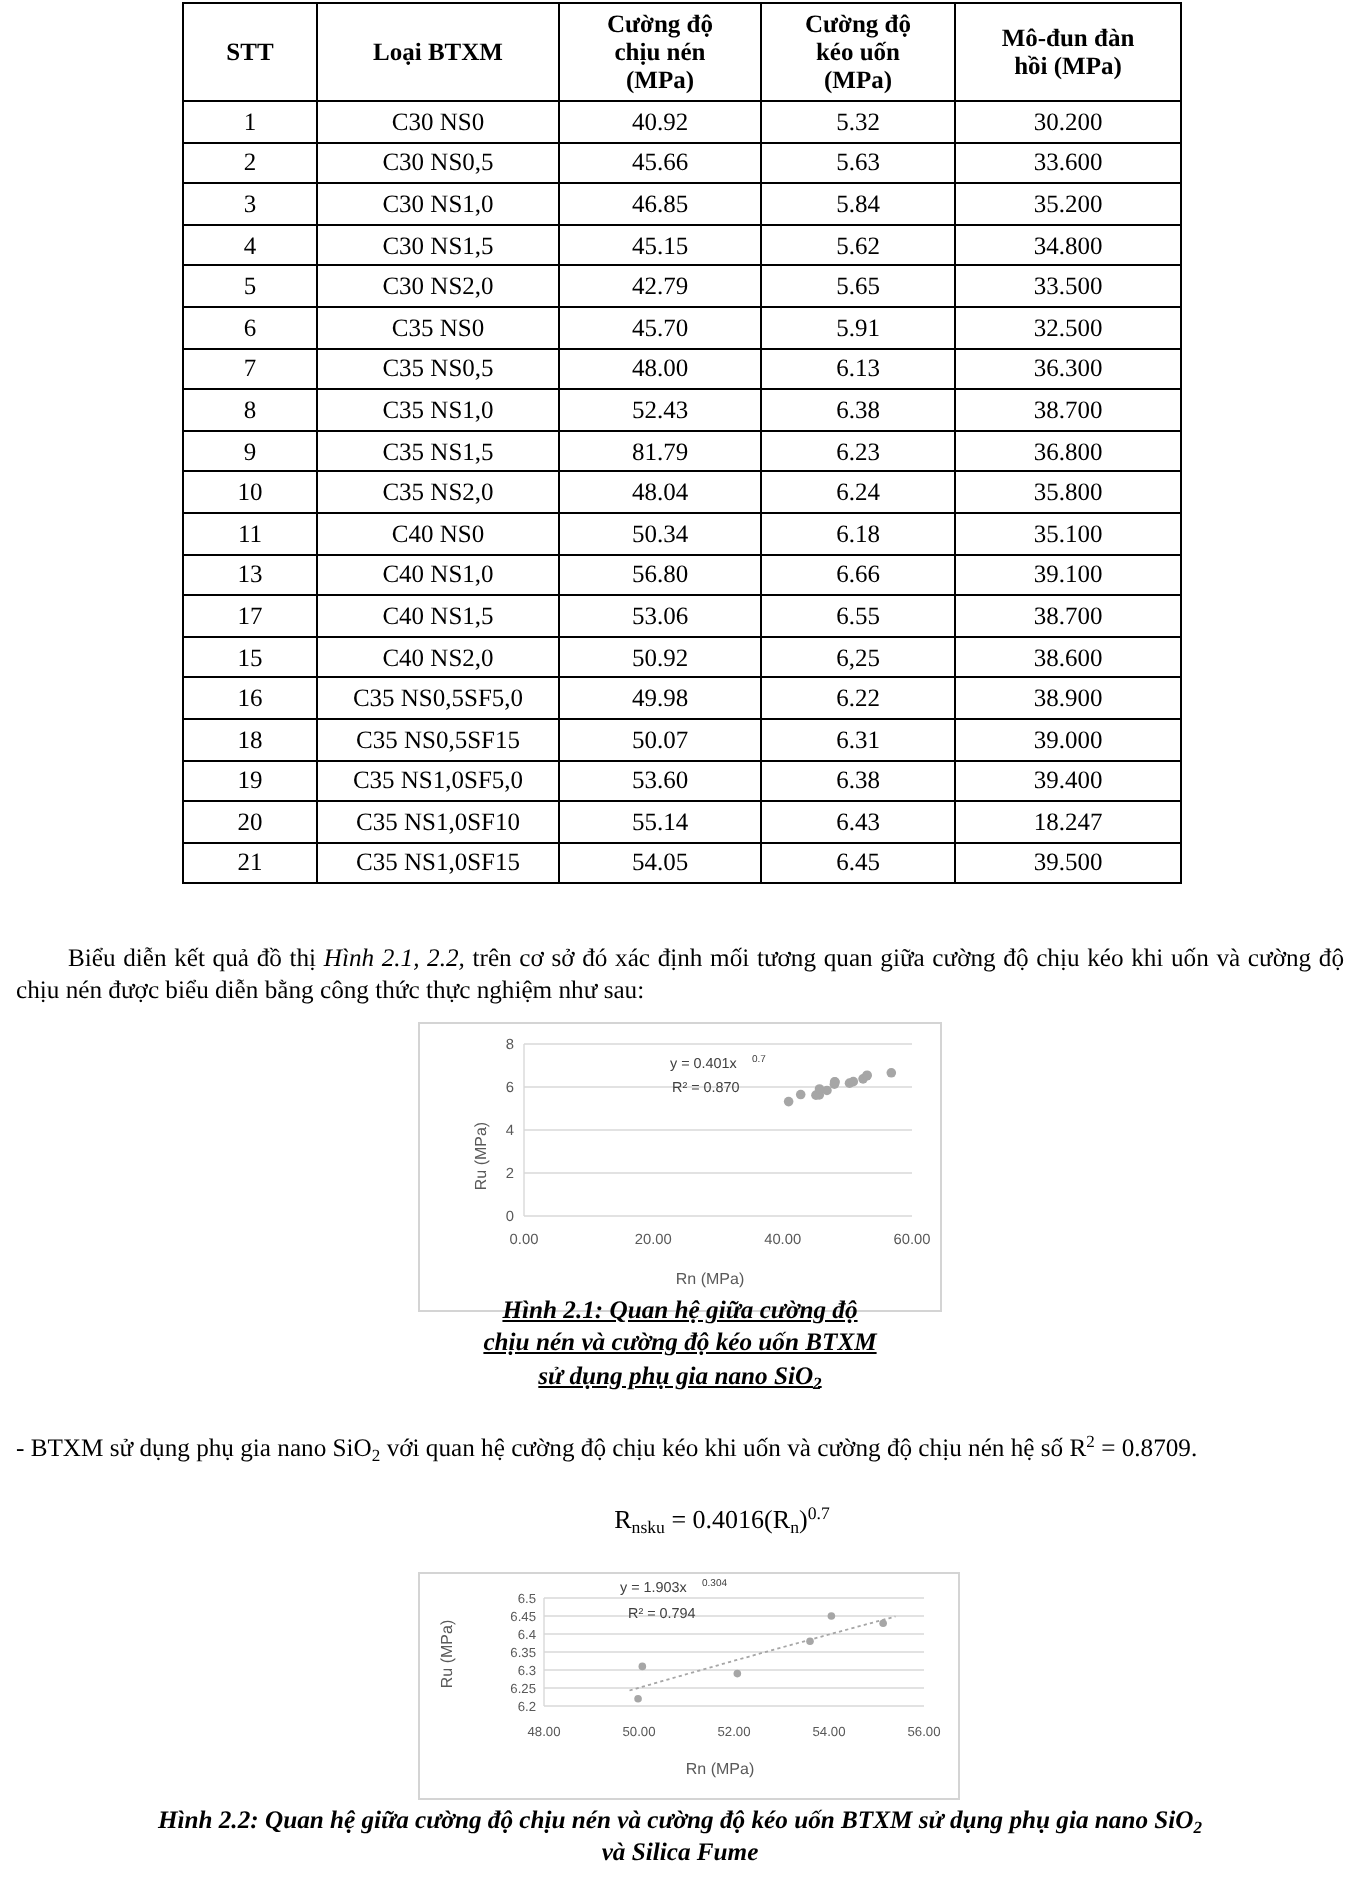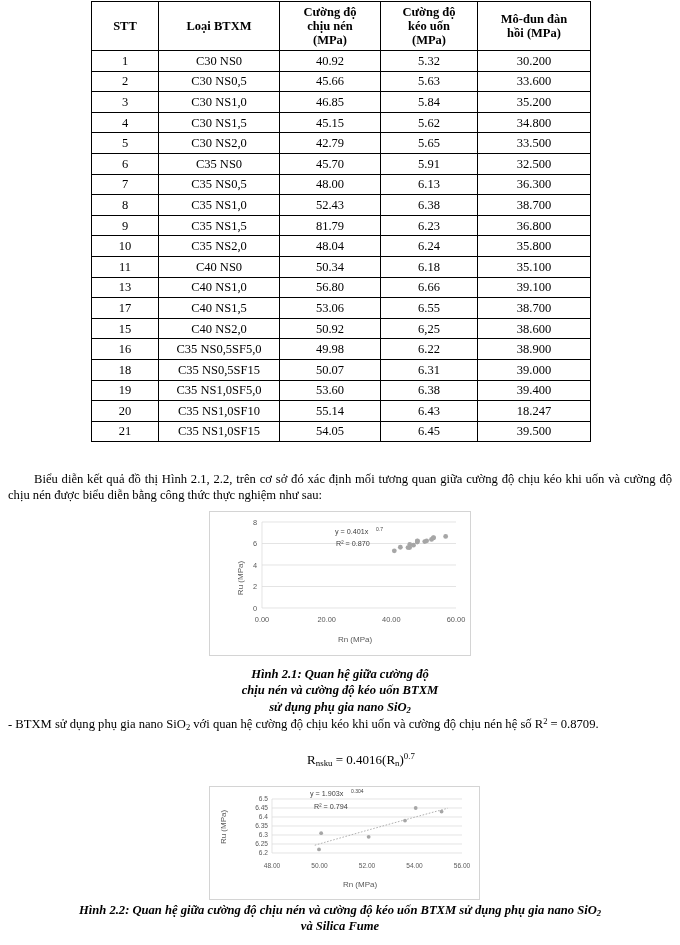--- a/index.html
+++ b/index.html
@@ -63,21 +63,21 @@
     left: 8px;
     top: 471px;
     width: 664px;
     text-indent: 26px;
   }
   .para-2 {
     left: 8px;
     top: 716px;
     width: 664px;
   }
-  .ital { }
+  .ital { font-style: italic; }
   sub, sup { font-size: 0.68em; line-height: 0; }
   sub { vertical-align: -0.28em; }
   sup { vertical-align: 0.52em; }
 
   
   .formula {
     position: absolute;
     left: 0;
     top: 752px;
     width: 680px;
@@ -110,22 +110,23 @@
   .caption {
     position: absolute;
     text-align: center;
     font-style: italic;
     font-weight: bold;
     font-size: 12.6px;
     line-height: 1.30;
   }
   #caption-1 {
     left: 150px;
-    top: 666px;
+    top: 647px;
     width: 380px;
+    text-decoration: underline;
   }
   #caption-2 {
     left: 6px;
     top: 902px;
     width: 668px;
   }
 
   
   svg { display: block; }
   .axis-label   { font-family: "Liberation Sans", sans-serif; font-size: 8px; fill: #595959; }

